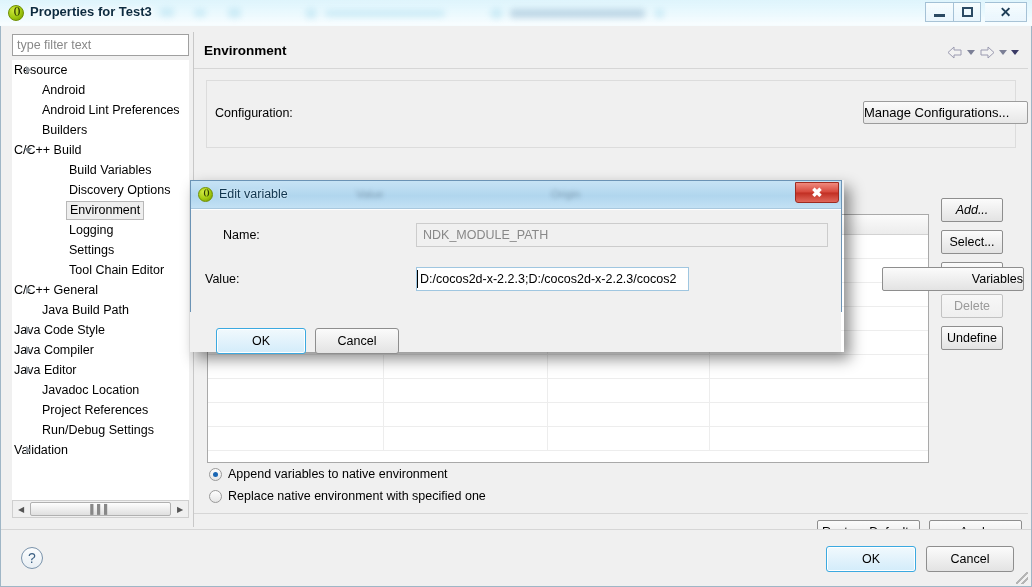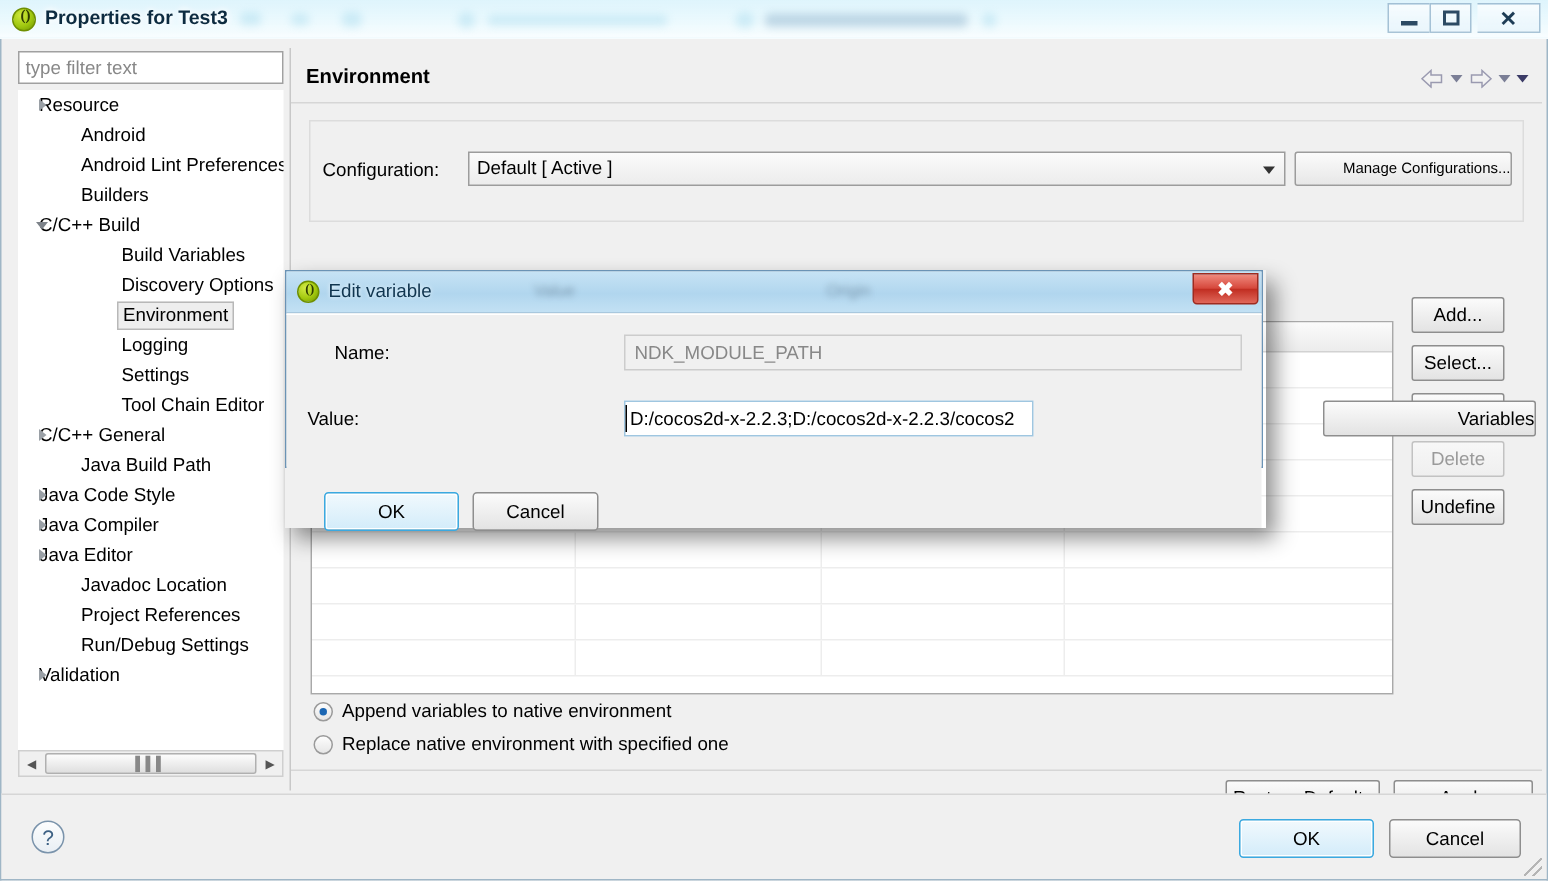--- a/index.html
+++ b/index.html
@@ -86,21 +86,21 @@
   }
   #filter-box::placeholder { color: #888; }
 
   #tree {
     position: absolute; left: 4px; top: 28px; width: 177px; height: 440px;
     background: #fff; border: none; overflow: hidden;
   }
   .tnode {
     position: relative; height: 20px; line-height: 20px;
     font-size: 12.5px; white-space: nowrap; cursor: default;
-    padding-left: 14px;
+    padding-left: 2px;
   }
   .tnode .arrow {
     position: absolute; left: 14px; top: 6px; width: 0; height: 0;
   }
   .arrow.collapsed {
     border-left: 5px solid #9aa0a6;
     border-top: 4px solid transparent; border-bottom: 4px solid transparent;
   }
   .arrow.expanded {
     border-top: 5px solid #7d838a;
@@ -167,24 +167,24 @@
     background: linear-gradient(180deg,#fbfbfb,#ececec);
     border: 1px solid #9c9c9c;
     font-size: 12.5px; line-height: 21px; padding-left: 5px;
   }
   #config-combo .caret {
     position: absolute; right: 6px; top: 9px; width: 0; height: 0;
     border-left: 4px solid transparent; border-right: 4px solid transparent;
     border-top: 5px solid #333;
   }
   #manage-config-btn {
-    position: absolute; left: 656px; top: 20px; width: 145px; height: 23px;
+    position: absolute; left: 656px; top: 20px; width: 165px; height: 23px;
     background: linear-gradient(180deg,#fbfbfb,#e7e7e7);
     border: 1px solid #9c9c9c; border-radius: 2px;
-    font-size: 10px; text-align: right; line-height: 21px;
+    font-size: 13px; text-align: left; line-height: 21px;
   }
 
   #env-label {
     position: absolute; left: 15px; top: 166px; font-size: 12.5px;
   }
 
   #table-wrap {
     position: absolute; left: 13px; top: 182px; width: 722px; height: 249px;
     background: #fff; border: 1px solid #a9a9a9;
   }
@@ -437,24 +437,20 @@
             <path d="M9 1 L15 6.5 L9 12 L9 9 L2 9 L2 4 L9 4 Z" fill="#f2f2f2" stroke="#9a9ab0" stroke-width="1"></path>
           </svg>
         </div>
         <div class="nav-caret"></div>
         <div class="nav-caret dark"></div>
       </div>
       <div id="title-sep"></div>
 
       <div id="config-group">
         <div id="config-label">Configuration:</div>
-        <div id="config-combo">
-          <span>Default  [ Active ]</span>
-          <span class="caret"></span>
-        </div>
         <div id="manage-config-btn">Manage Configurations...</div>
       </div>
 
       <div id="env-label">Environment variables to set</div>
       <div id="table-wrap">
         <div id="table-header">
             <div class="th" style="width: 176px;">Variable</div>
             <div class="th" style="width: 164px;">Value</div>
             <div class="th" style="width: 162px;">Origin</div>
             <div class="th" style="width: 218px;"></div>
@@ -511,21 +507,21 @@
             <div class="trow">
               <div class="tc" style="width: 176px;"></div>
               <div class="tc" style="width: 164px;"></div>
               <div class="tc" style="width: 162px;"></div>
               <div class="tc" style="width: 218px;"></div>
             </div>
           </div>
       </div>
 
       <div id="side-buttons">
-          <div class="side-btn" style="top: 166px;">Add...</div>
+          <div class="side-btn" style="top: 166px; font-style: italic;">Add...</div>
           <div class="side-btn" style="top: 198px;">Select...</div>
           <div class="side-btn" style="top: 230px;">Edit...</div>
           <div class="side-btn disabled" style="top: 262px;">Delete</div>
           <div class="side-btn" style="top: 294px;">Undefine</div>
         </div>
 
       <div class="radio-row" id="radio-append">
         <span class="radio checked"></span>
         <span>Append variables to native environment</span>
       </div>

